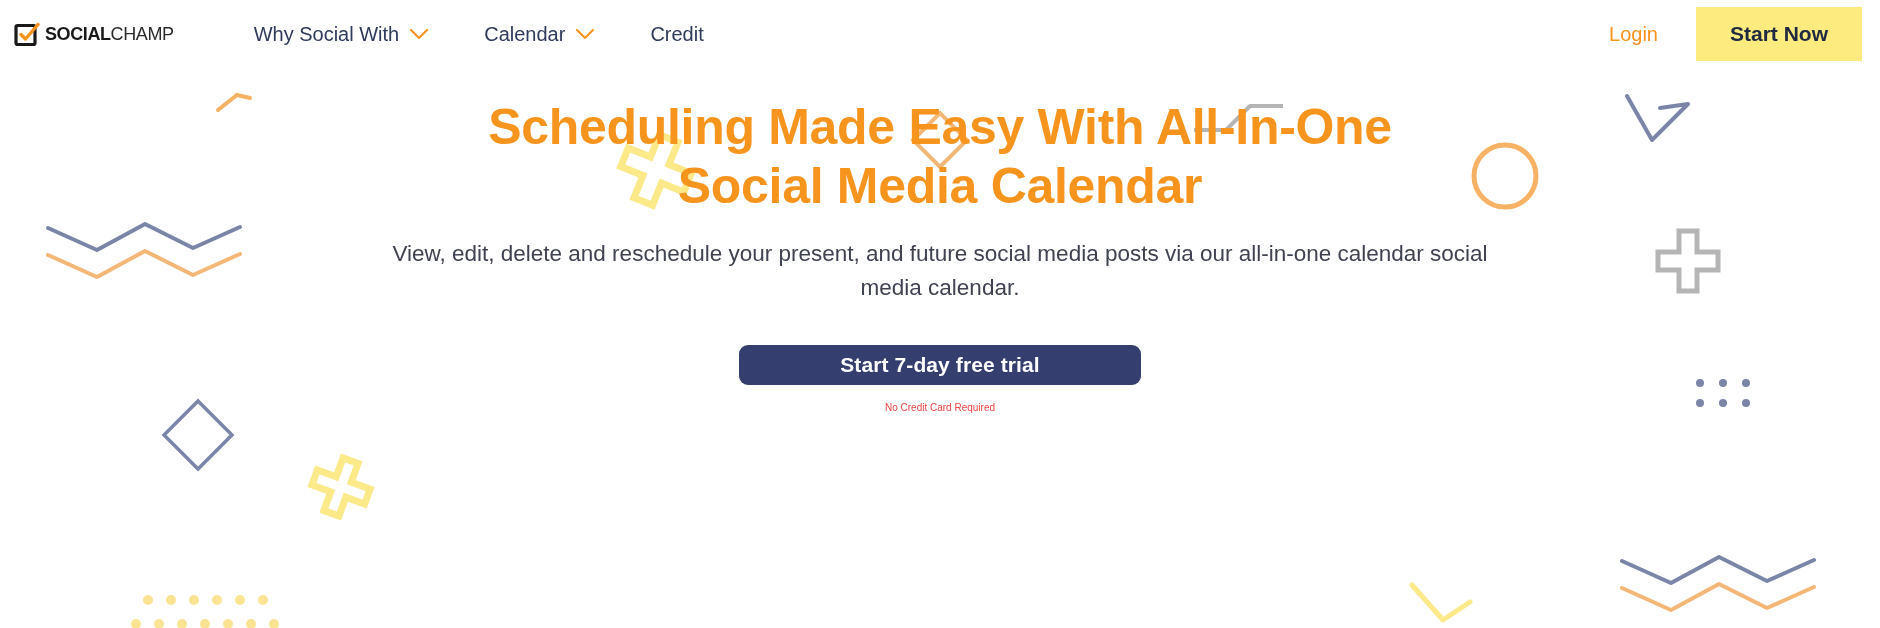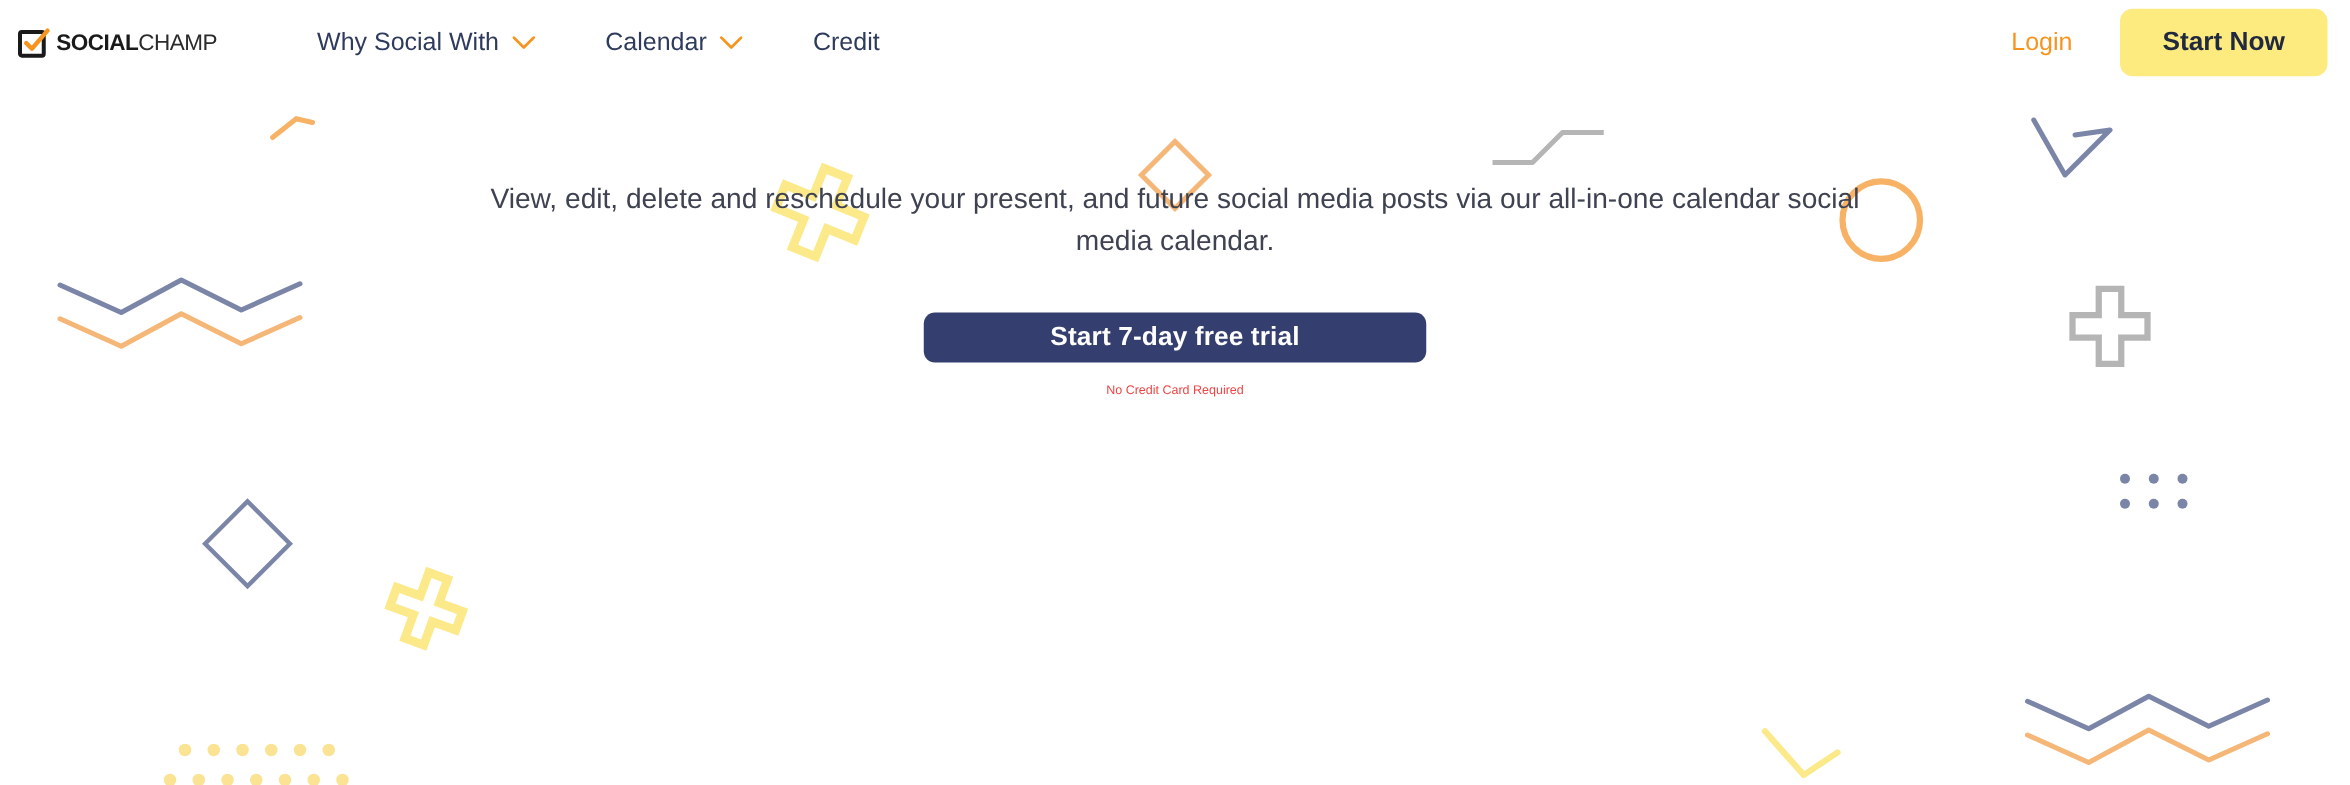--- a/index.html
+++ b/index.html
@@ -78,21 +78,21 @@
     padding: 10px 22px;
     cursor: pointer;
     white-space: nowrap;
   }
   .start-now {
     background: #fdeb7f;
     color: #20293f;
     font-size: 21px;
     font-weight: 700;
     border: none;
-    border-radius: 10px;
+    border-radius: 0;
     padding: 15px 34px;
     cursor: pointer;
     white-space: nowrap;
     font-family: inherit;
   }
 
   
   .hero {
     position: relative;
     height: 560px;
@@ -112,21 +112,21 @@
 
   .headline {
     color: #f7941e;
     font-weight: 800;
     font-size: 50px;
     line-height: 1.17;
     letter-spacing: -0.3px;
   }
 
   .subhead {
-    margin: 44px auto 0;
+    margin: 22px auto 0;
     width: 1130px;
     color: #3f4251;
     font-size: 22.5px;
     line-height: 1.52;
     font-weight: 400;
   }
 
   .cta-wrap { margin-top: 40px; }
 
   .cta-btn {
@@ -265,20 +265,24 @@
   <div class="header-right">
     <a class="login-link">Login</a>
     <button class="start-now">Start Now</button>
   </div>
 
 </header>
 
 <section class="hero">
   <div class="hero-inner">
 
+    <h1 class="headline">
+      <span>Scheduling Made Easy With All-In-One</span><br>
+      <span>Social Media Calendar</span>
+    </h1>
 
     <p class="subhead">View, edit, delete and reschedule your present, and future social media posts via our all-in-one calendar social media calendar.</p>
 
     <div class="cta-wrap">
       <button class="cta-btn">Start 7-day free trial</button>
       <div class="no-card">No Credit Card Required</div>
     </div>
 
   </div>
 </section>

